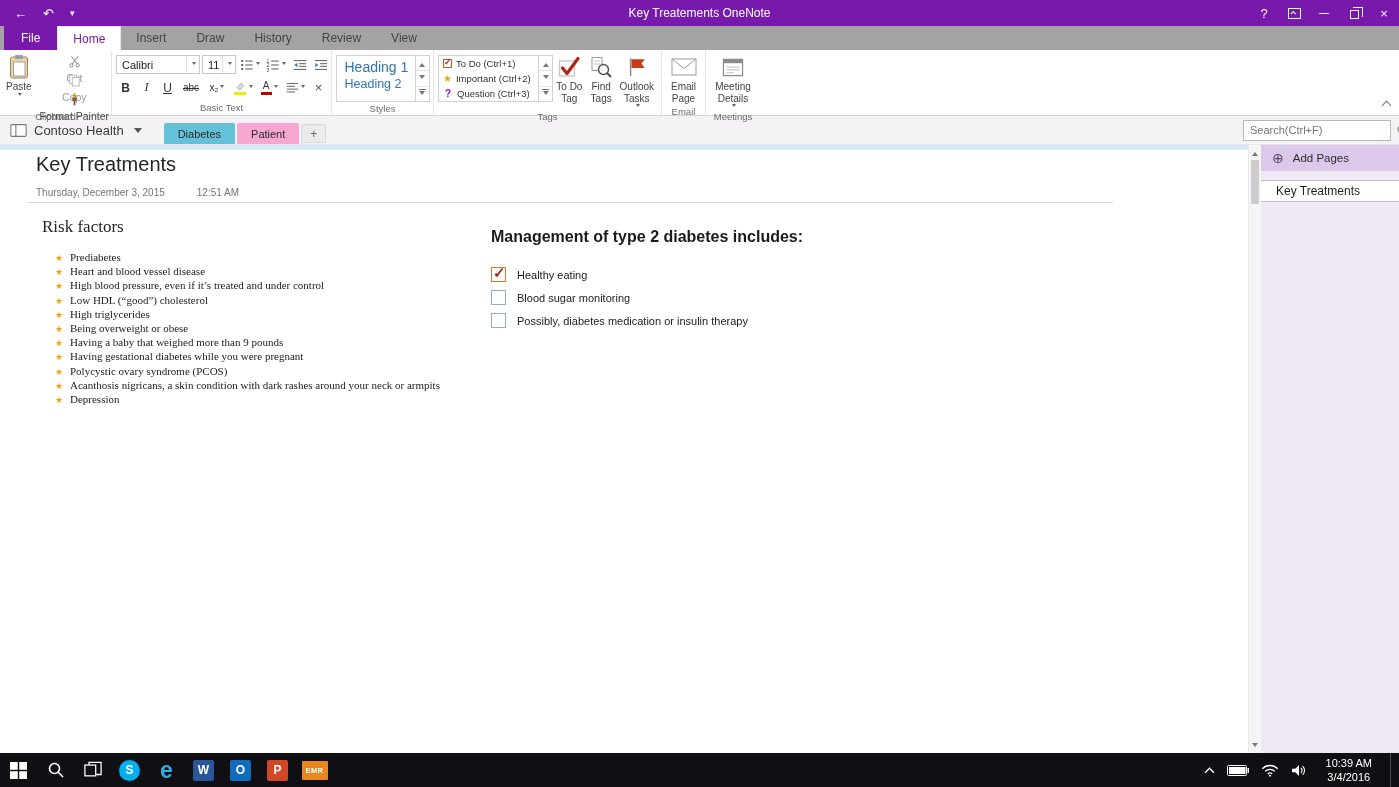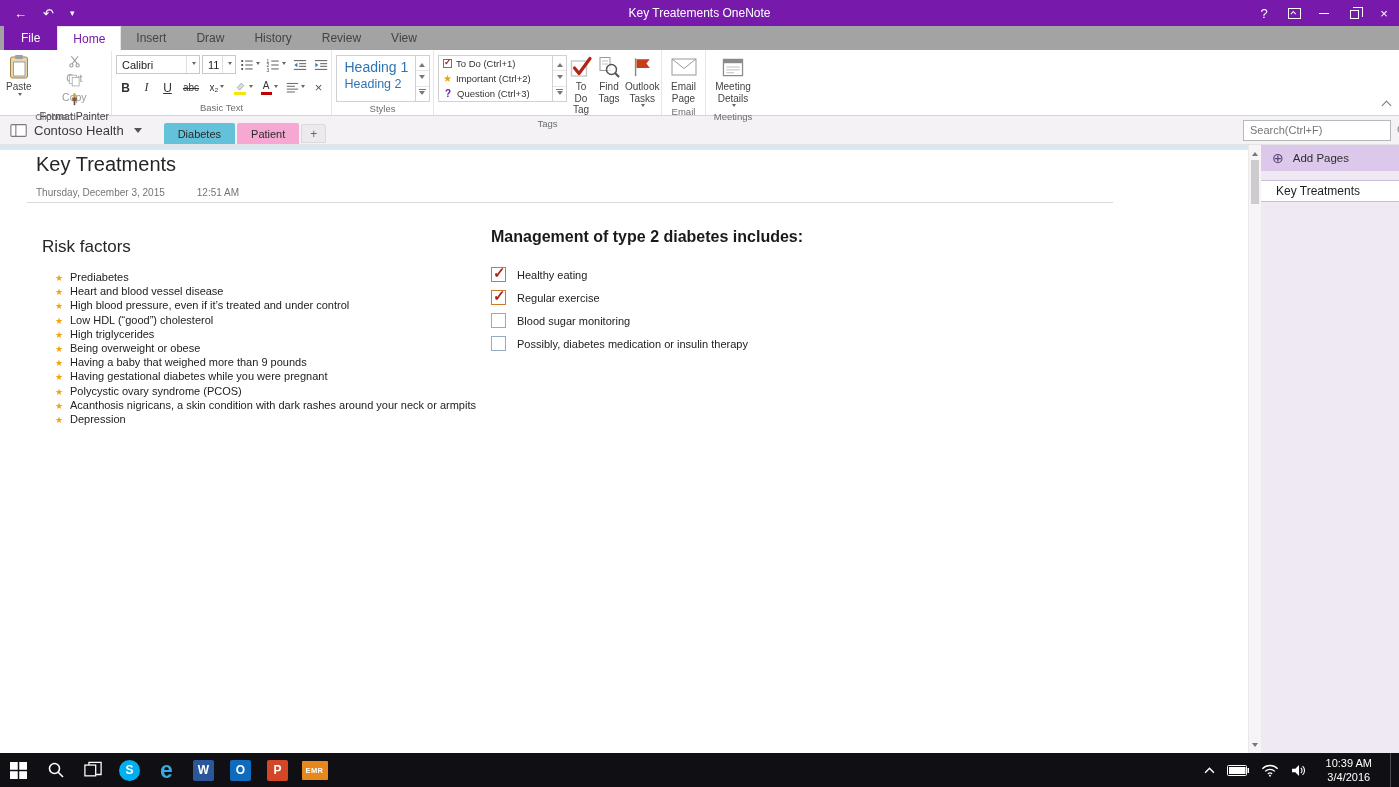--- a/index.html
+++ b/index.html
@@ -87,21 +87,21 @@
   .searchbox .sicon { padding-right:5px; }
 
   
   .page-area { position:absolute; top:145px; bottom:34px; left:0; width:1248px; background:#fff; overflow:hidden; }
   .section-strip { height:5px; background:#D6E9F3; }
   .page-title { position:absolute; left:36px; top:8px; font-size:20px; color:#262626; }
   .date-row { position:absolute; left:36px; top:42px; font-size:10px; color:#757575; display:flex;gap:32px; }
   .date-row .ptime { }
   .hrule { position:absolute; left:27px; top:57px; width:1086px; border-bottom:1px solid #DADADA; }
 
-  .risk-block { position:absolute; left:42px; top:92px; }
+  .risk-block { position:absolute; left:42px; top:72px;font-family:Liberation Serif, serif; }
   .risk-heading { font-size:17px; color:#262626; margin-bottom:14px; }
   .risk-item { display:flex; align-items:baseline; font-size:11px; color:#222; line-height:13.2px; padding-left:13px; }
   .risk-item .star { color:#F0A30A; font-size:9px; width:15px; flex:0 0 15px; }
 
   .mgmt-block { position:absolute; left:491px; top:83px; }
   .mgmt-heading { font-size:16px; font-weight:bold; color:#1a1a1a; margin-bottom:17px; }
   .mgmt-item { display:flex; align-items:center; height:23px; }
   .cb { width:15px; height:15px; border:1px solid #93ACC4; background:#fff; position:relative; flex:0 0 15px; }
   .cb.checked { border-color:#CE7B29; }
   .cb.checked::before { content:"✓"; position:absolute; top:-4px; left:1px; color:#B02418; font-size:15px; font-weight:bold; }
@@ -361,21 +361,21 @@
             </div>
         </div>
       </div>
     </div>
     <div class="rgroup-label">Styles</div>
   </div>
 
   <div class="rgroup" style="width:228px">
     <div class="rgroup-content">
       <div class="listbox-wrap">
-        <div class="listbox" style="width:115px">
+        <div class="listbox" style="width:101px">
           <div class="tag-item">
             <span class="mini-cb"></span>
             <span>To Do (Ctrl+1)</span>
           </div>
           <div class="tag-item">
             <span class="ribbon-star">★</span>
             <span>Important (Ctrl+2)</span>
           </div>
           <div class="tag-item">
             <span class="tag-q">?</span>
@@ -559,24 +559,20 @@
       </div>
   </div>
 
   <div class="mgmt-block">
     <div class="mgmt-heading">Management of type 2 diabetes includes:</div>
     <div class="mgmt-item">
       <span class="cb checked"></span>
       <span class="mg-text">Healthy eating</span>
     </div>
     <div class="mgmt-item">
-      <span class="cb checked"></span>
-      <span class="mg-text">Regular exercise</span>
-    </div>
-    <div class="mgmt-item">
       <span class="cb"></span>
       <span class="mg-text">Blood sugar monitoring</span>
     </div>
     <div class="mgmt-item">
       <span class="cb"></span>
       <span class="mg-text">Possibly, diabetes medication or insulin therapy</span>
     </div>
   </div>
 </div>
 

